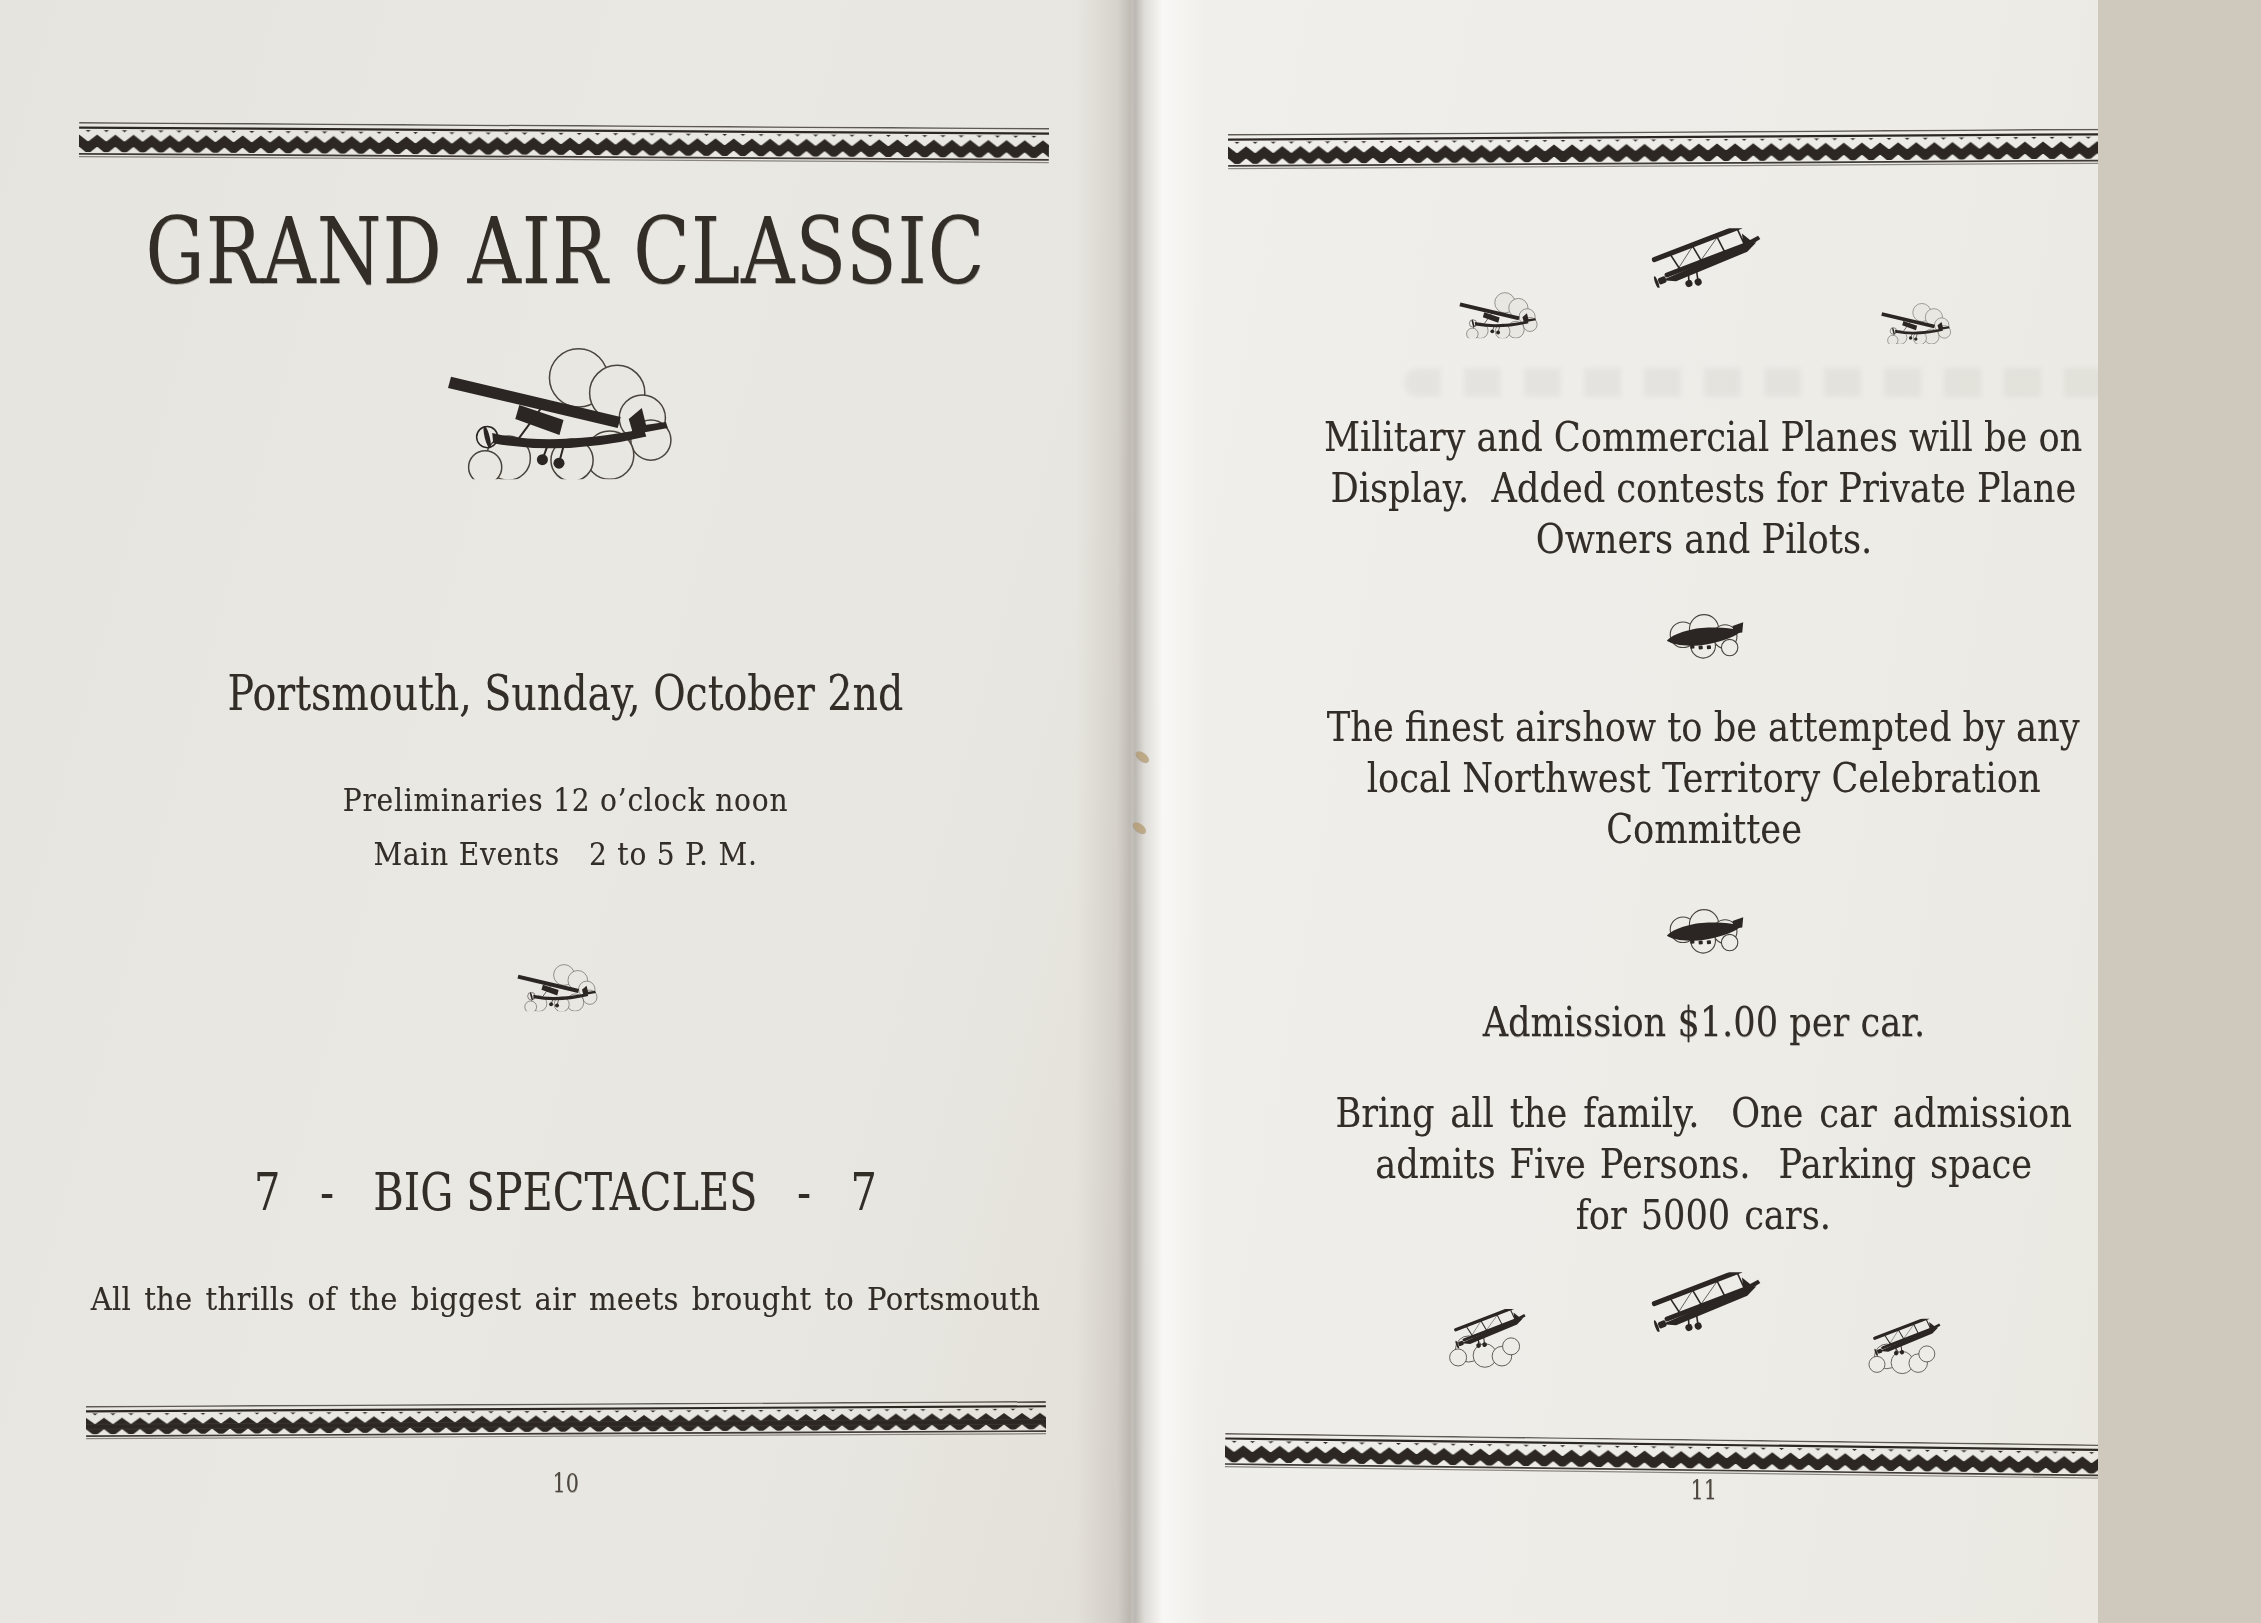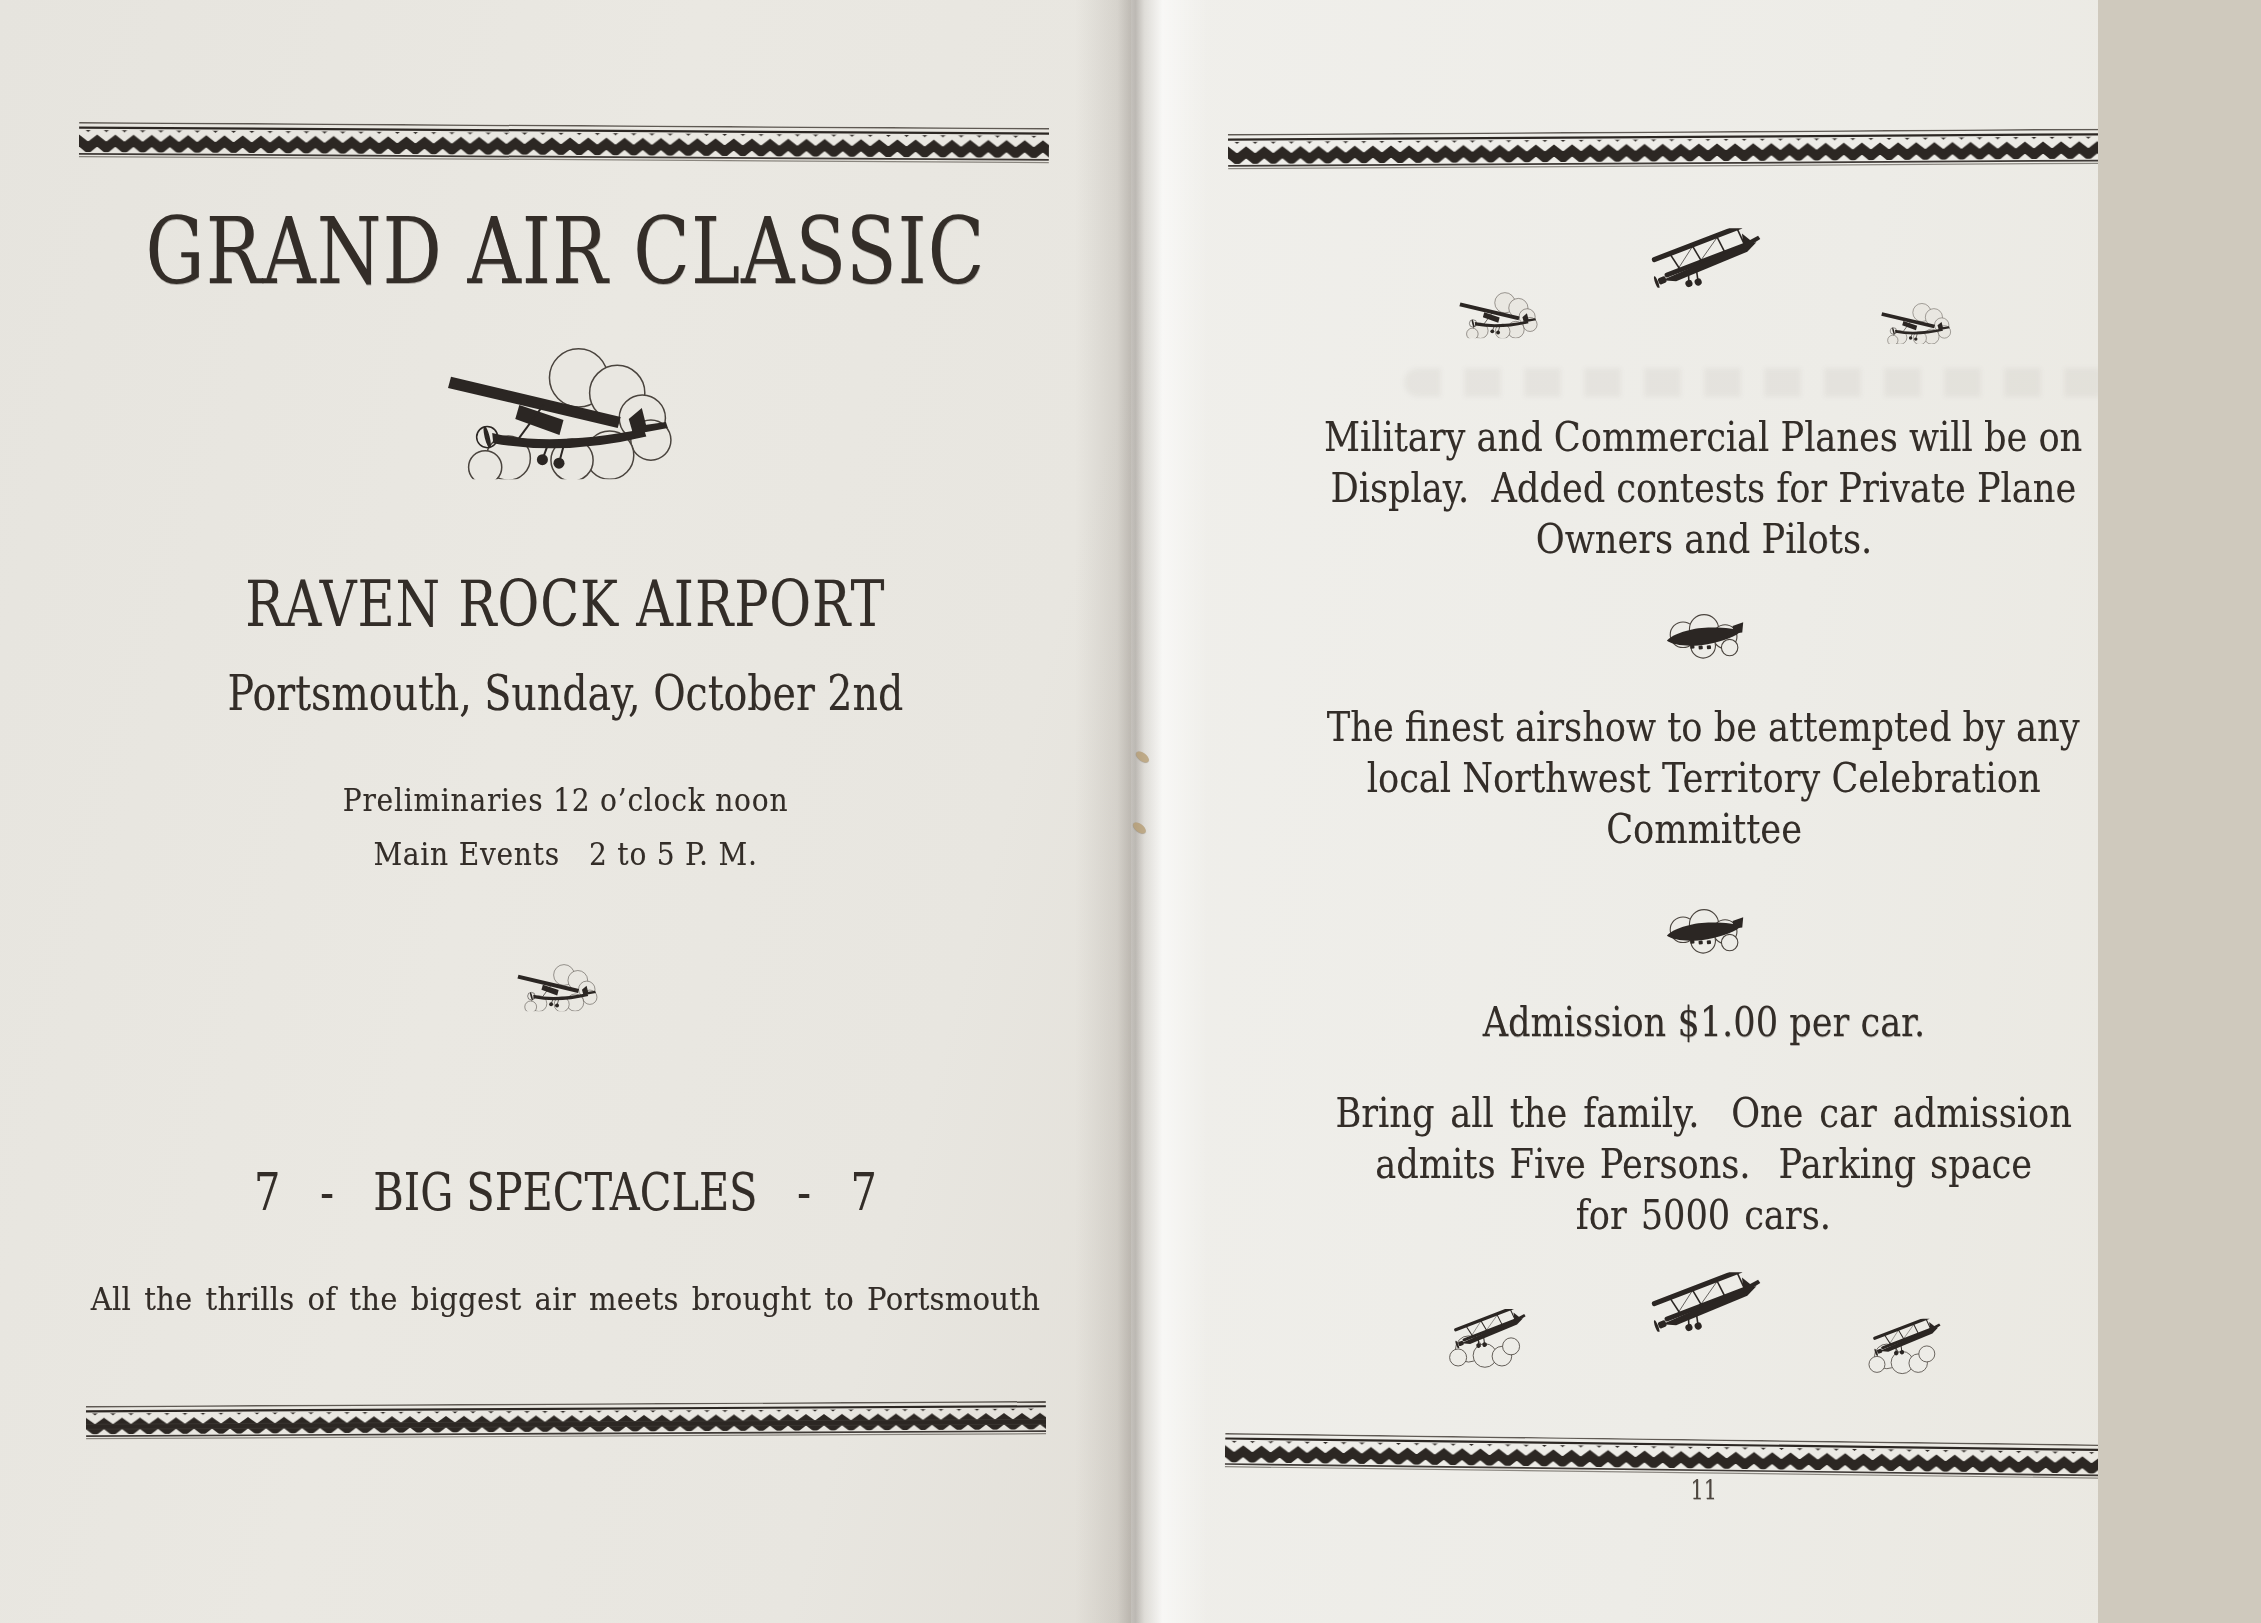--- a/index.html
+++ b/index.html
@@ -161,21 +161,20 @@
       <rect y="62" width="1920" height="3.5" fill="#2c2723" opacity=".9"></rect>
       <rect y="68" width="1920" height="2.5" fill="#3b342e" opacity=".55"></rect>
     </svg>
 
     <div class="tline" style="top:197px"><span class="c" style="--x:0;font-size:74px;letter-spacing:1px;transform:scale(1,1.25)">GRAND AIR CLASSIC</span></div>
 
     <svg class="border" style="left:444px;top:343px" width="241" height="137" viewBox="0 0 480 270">
       <use href="#monoplane-clouds"></use>
     </svg>
 
-    <div class="tline" style="top:567px"><span class="c" style="font-size:53px;letter-spacing:1px;transform:scale(.96,1.2)">RAVEN ROCK AIRPORT</span></div>
 
     <div class="tline" style="top:665px"><span class="c" style="font-size:42px;transform:scale(.94,1.15)">Portsmouth, Sunday, October 2nd</span></div>
 
     <div class="tline" style="top:782px"><span class="c" style="font-size:28px;letter-spacing:0.8px;transform:scale(1,1.1)">Preliminaries 12 o’clock noon</span></div>
 
     <div class="tline" style="top:836px"><span class="c" style="font-size:28px;letter-spacing:0.8px;transform:scale(1,1.1)">Main Events   2 to 5 P. M.</span></div>
 
     <svg class="border" style="left:516px;top:949px" width="86" height="76" viewBox="0 0 480 270">
       <use href="#monoplane-clouds"></use>
     </svg>
@@ -187,20 +186,21 @@
 
 
     <svg class="border" style="left:86px;top:1406px;transform:rotate(-.3deg);transform-origin:left center" width="960" height="34" viewBox="0 0 1920 72" preserveAspectRatio="none">
       <rect y="0" width="1920" height="3" fill="#3b342e" opacity=".8"></rect>
       <rect y="9" width="1920" height="4.5" fill="#2c2723"></rect>
       <rect y="16" width="1920" height="44" fill="url(#saw)"></rect>
       <rect y="62" width="1920" height="3.5" fill="#2c2723" opacity=".9"></rect>
       <rect y="68" width="1920" height="2.5" fill="#3b342e" opacity=".55"></rect>
     </svg>
 
+    <div class="tline pagenum" style="top:1469px"><span class="c" style="font-size:23px;transform:scale(.9,1.1)">10</span></div>
   </div>
 
   <div class="page r">
 
     <svg class="border" style="left:97px;top:134px;transform:rotate(-.35deg);transform-origin:left center" width="966" height="36" viewBox="0 0 1920 72" preserveAspectRatio="none">
       <rect y="0" width="1920" height="3" fill="#3b342e" opacity=".8"></rect>
       <rect y="9" width="1920" height="4.5" fill="#2c2723"></rect>
       <rect y="16" width="1920" height="44" fill="url(#saw)"></rect>
       <rect y="62" width="1920" height="3.5" fill="#2c2723" opacity=".9"></rect>
       <rect y="68" width="1920" height="2.5" fill="#3b342e" opacity=".55"></rect>

